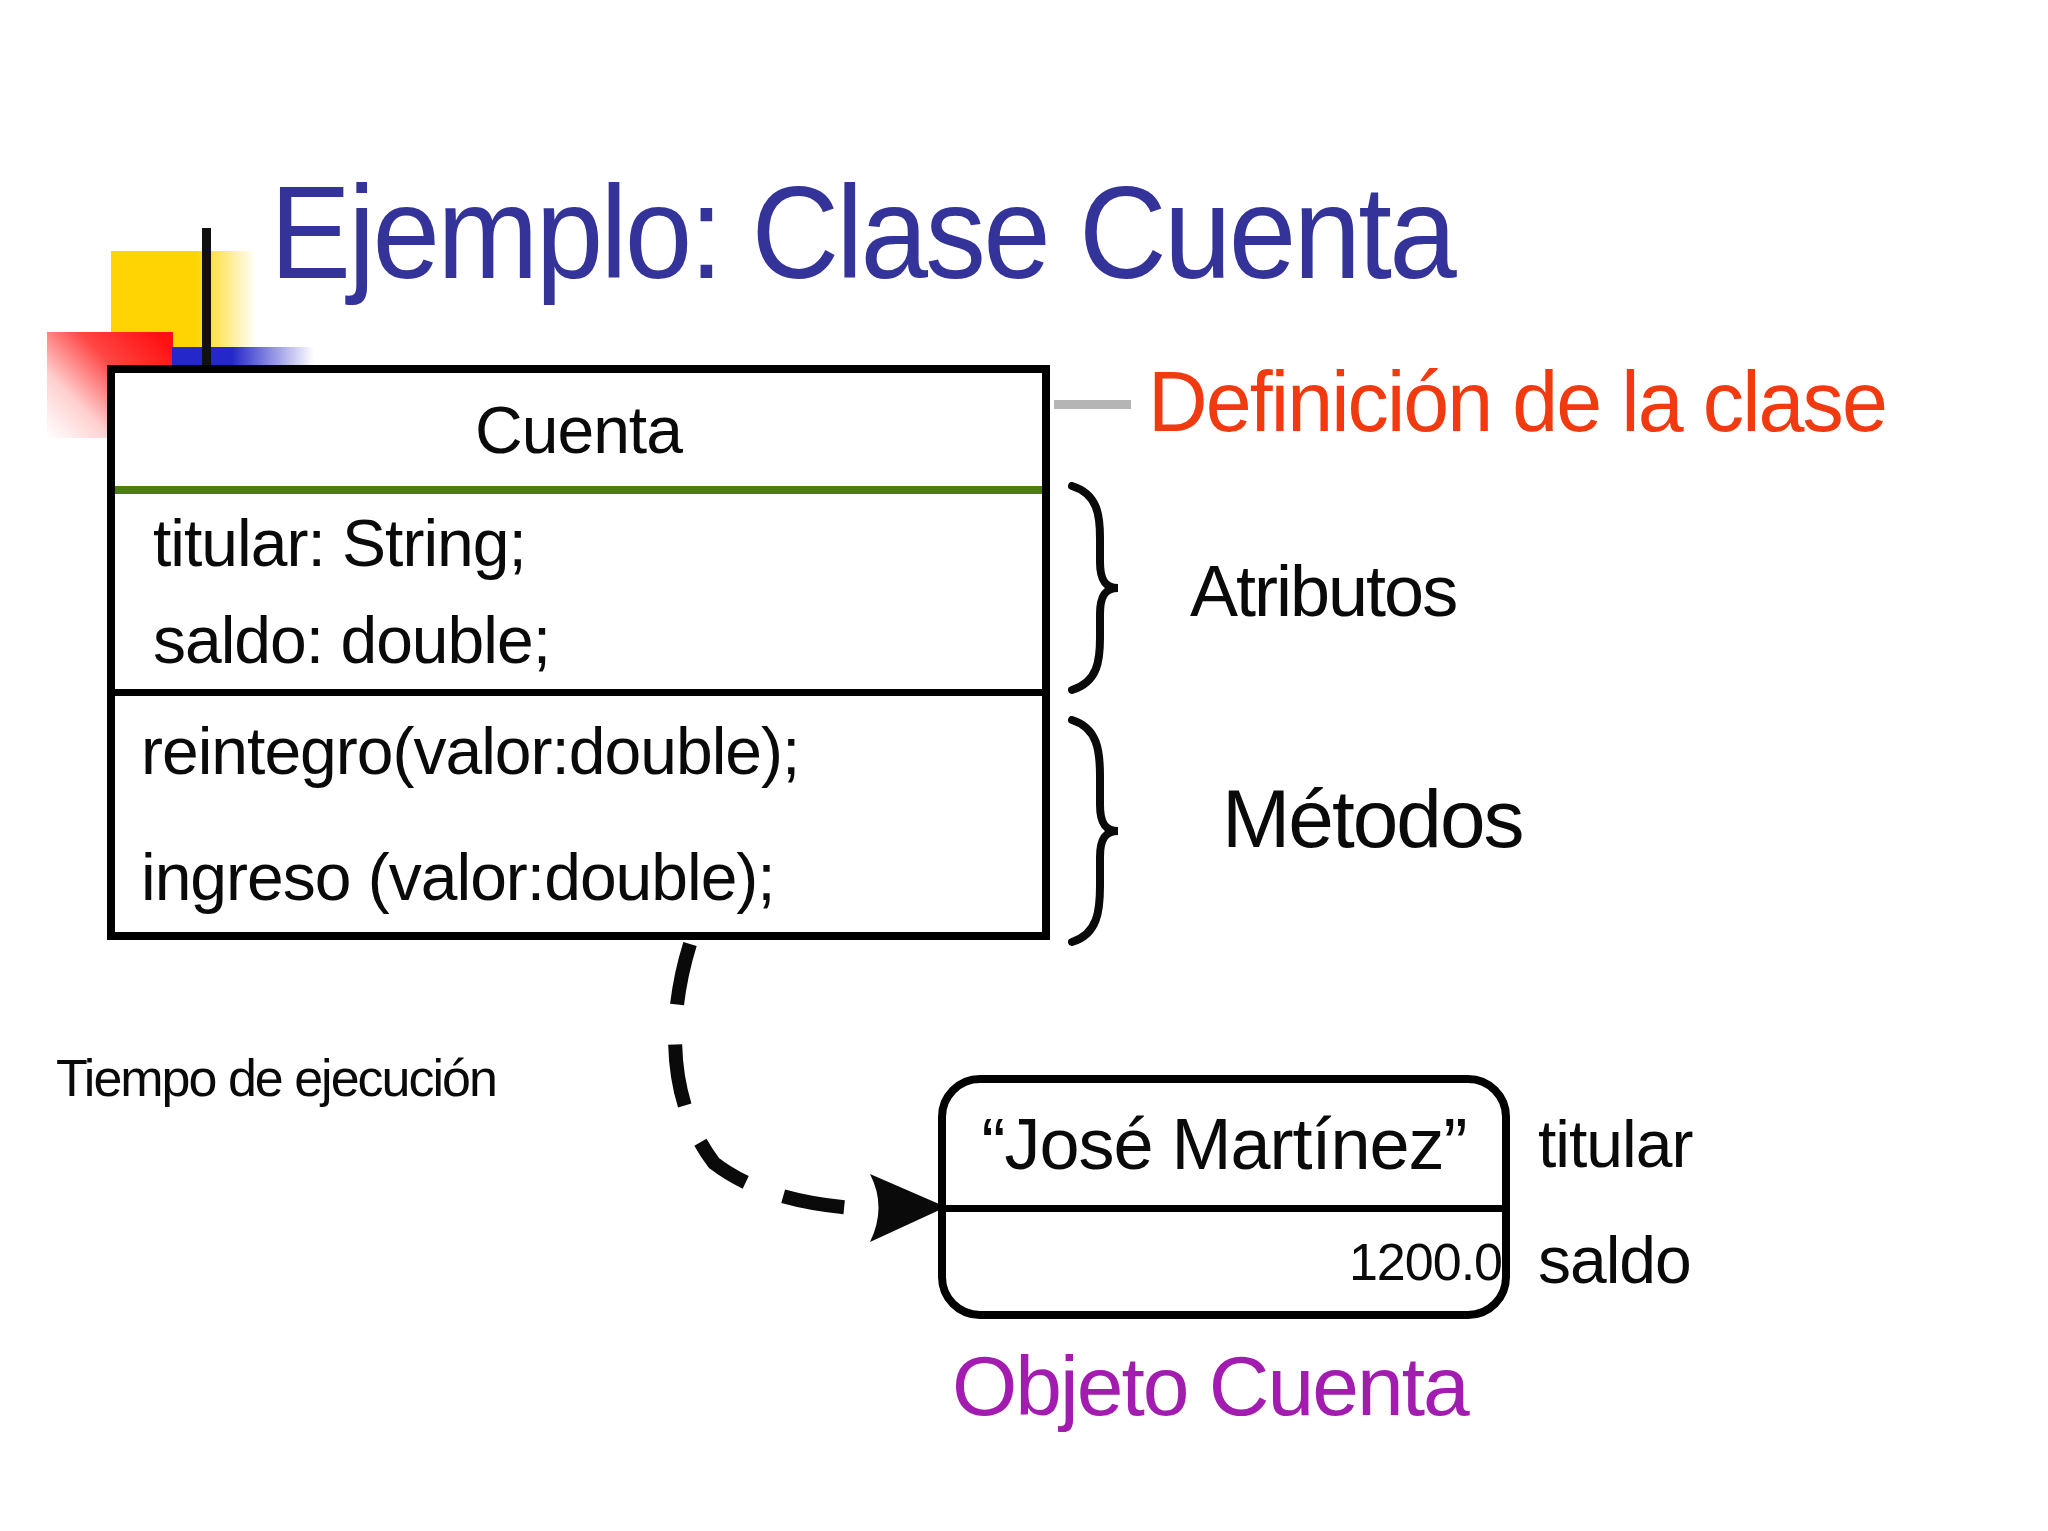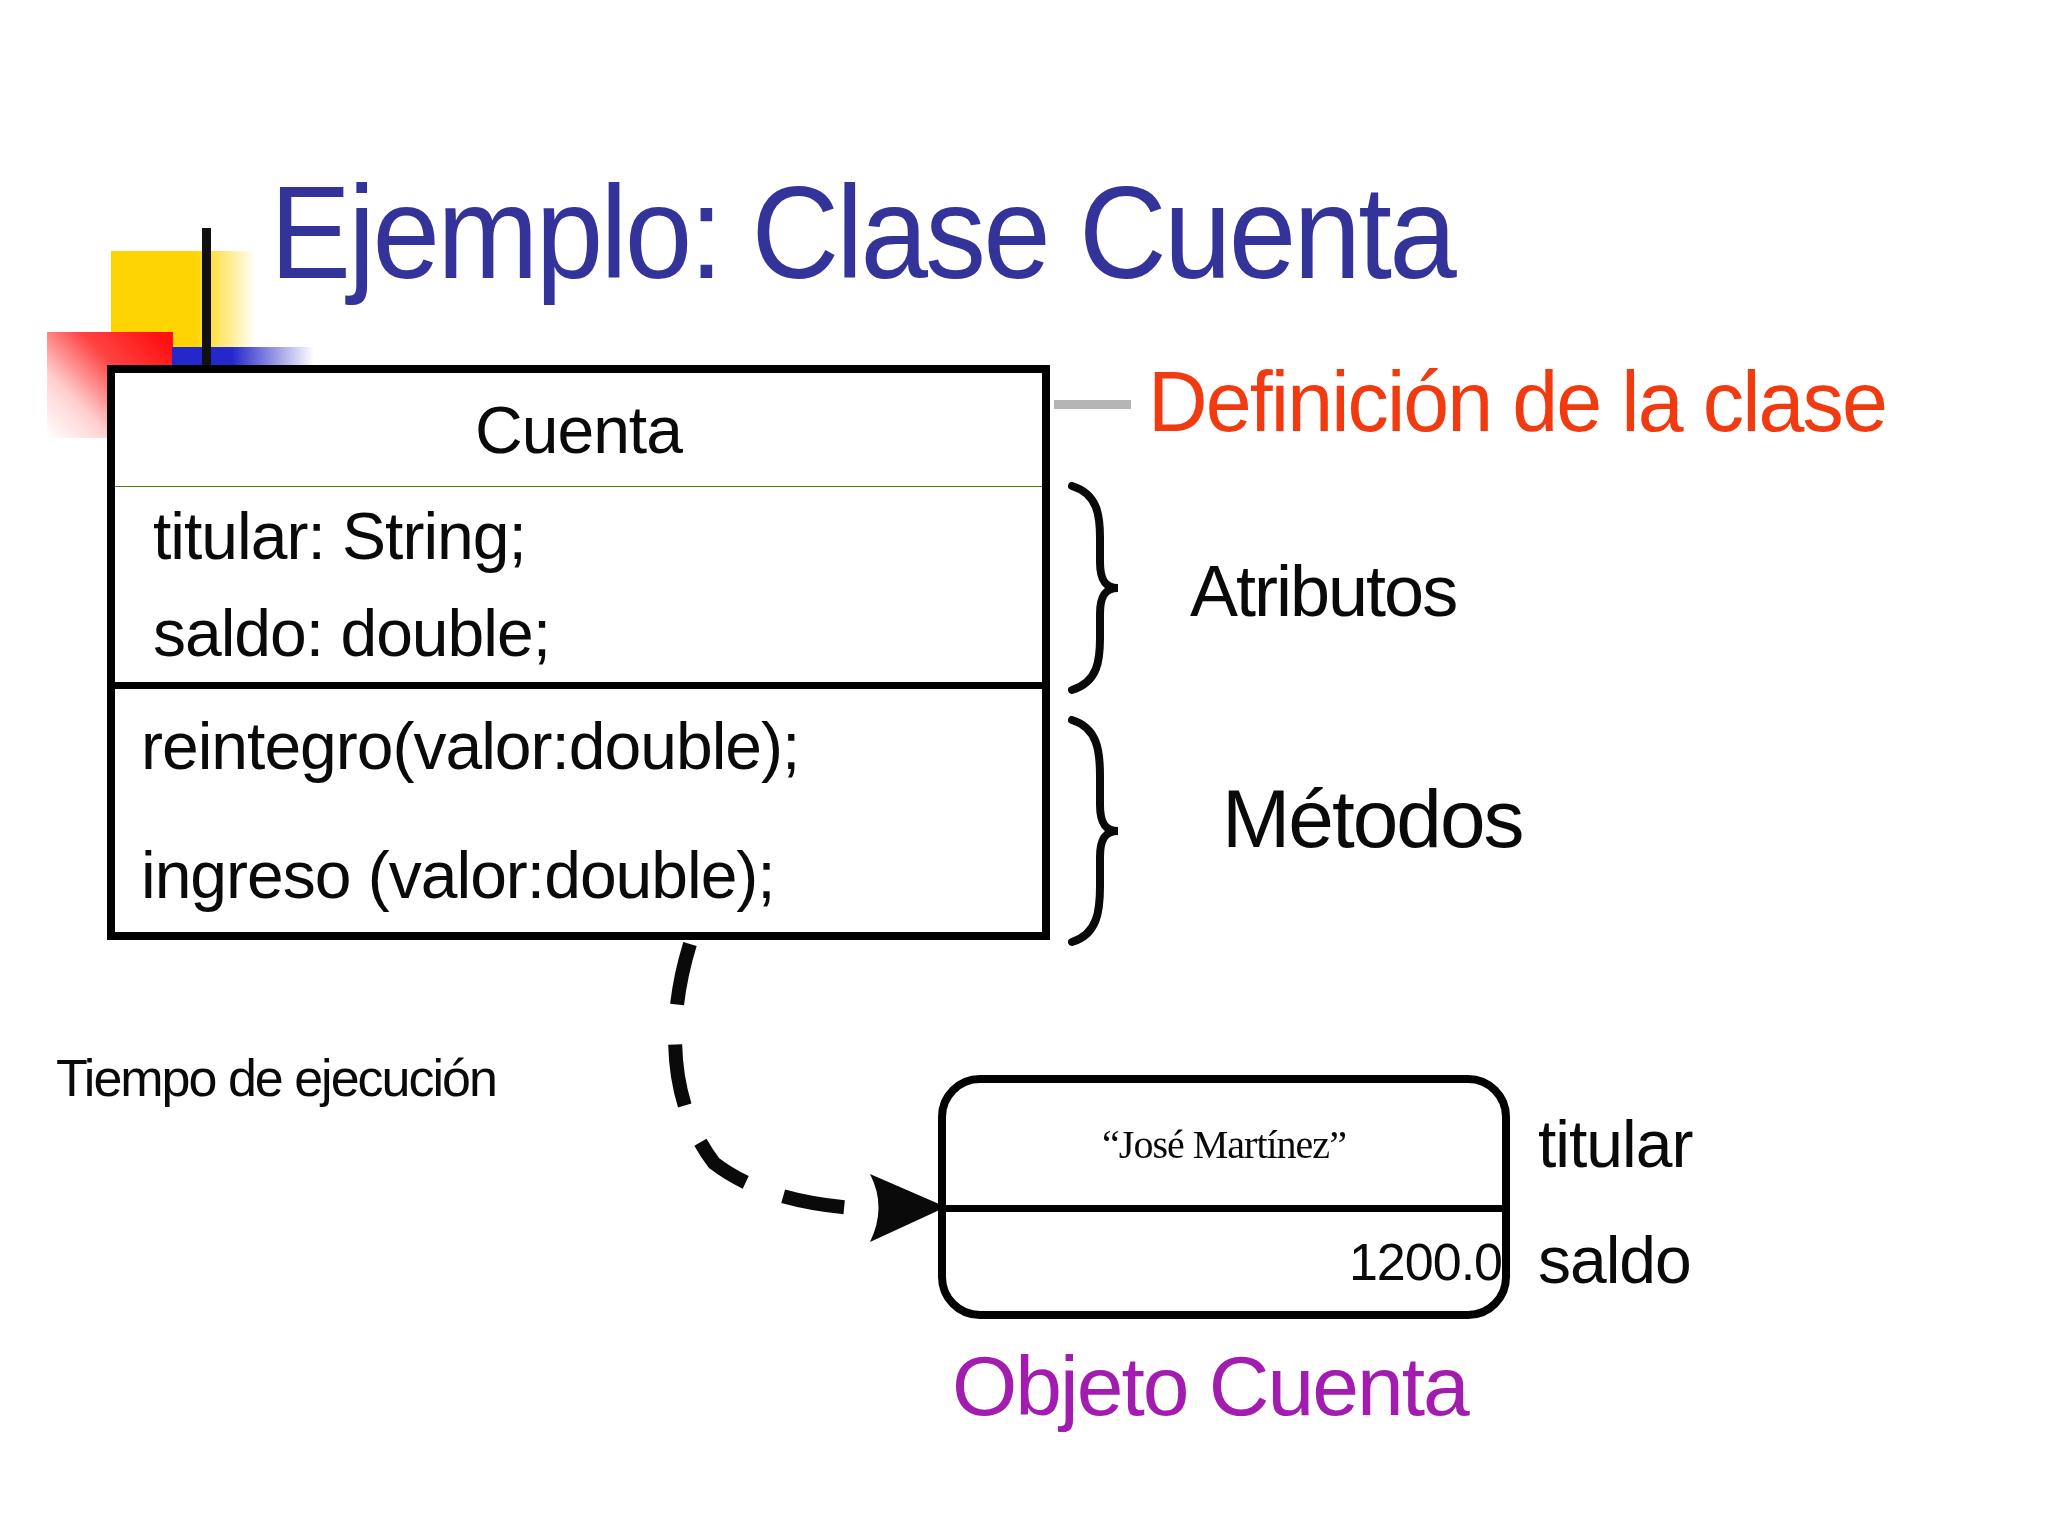--- a/index.html
+++ b/index.html
@@ -46,21 +46,21 @@
   
   .class-box {
     left: 107px; top: 365px; width: 943px; height: 575px;
     border: 8px solid #000000;
     box-sizing: border-box;
     background: #ffffff;
     display: flex; flex-direction: column;
   }
   .class-box .name-row {
     height: 113px;
-    border-bottom: 1px solid #4d7c0f;
+    border-bottom: 8px solid #4d7c0f;
     display: flex; align-items: center; justify-content: center;
     font-size: 66px; letter-spacing: -1px;
   }
   .class-box .attr-rows {
     height: 195px;
     border-bottom: 7px solid #000000;
     display: flex; flex-direction: column; justify-content: space-around;
     align-items: flex-start; padding-left: 38px;
     font-size: 66px; letter-spacing: -1px;
   }
@@ -100,21 +100,21 @@
   .object-box {
     left: 938px; top: 1075px; width: 572px; height: 244px;
     border: 8px solid #000000; border-radius: 42px;
     box-sizing: border-box; background: #ffffff;
     display: flex; flex-direction: column;
   }
   .object-box .obj-row-1 {
     height: 122px;
     border-bottom: 7px solid #000000;
     display: flex; align-items: center; justify-content: center;
-    font-size: 40px; letter-spacing: -1px; white-space: nowrap; font-family: Liberation Serif, serif;
+    font-size: 72px; letter-spacing: -1px; white-space: nowrap;
   }
   .object-box .obj-row-2 {
     flex: 1;
     display: flex; align-items: center; justify-content: flex-end;
     font-size: 52px; letter-spacing: -1px;
   }
   .field-label {
     font-size: 66px; letter-spacing: -1px; white-space: nowrap;
   }
   .field-label.titular { left: 1538px; top: 1106px; }

